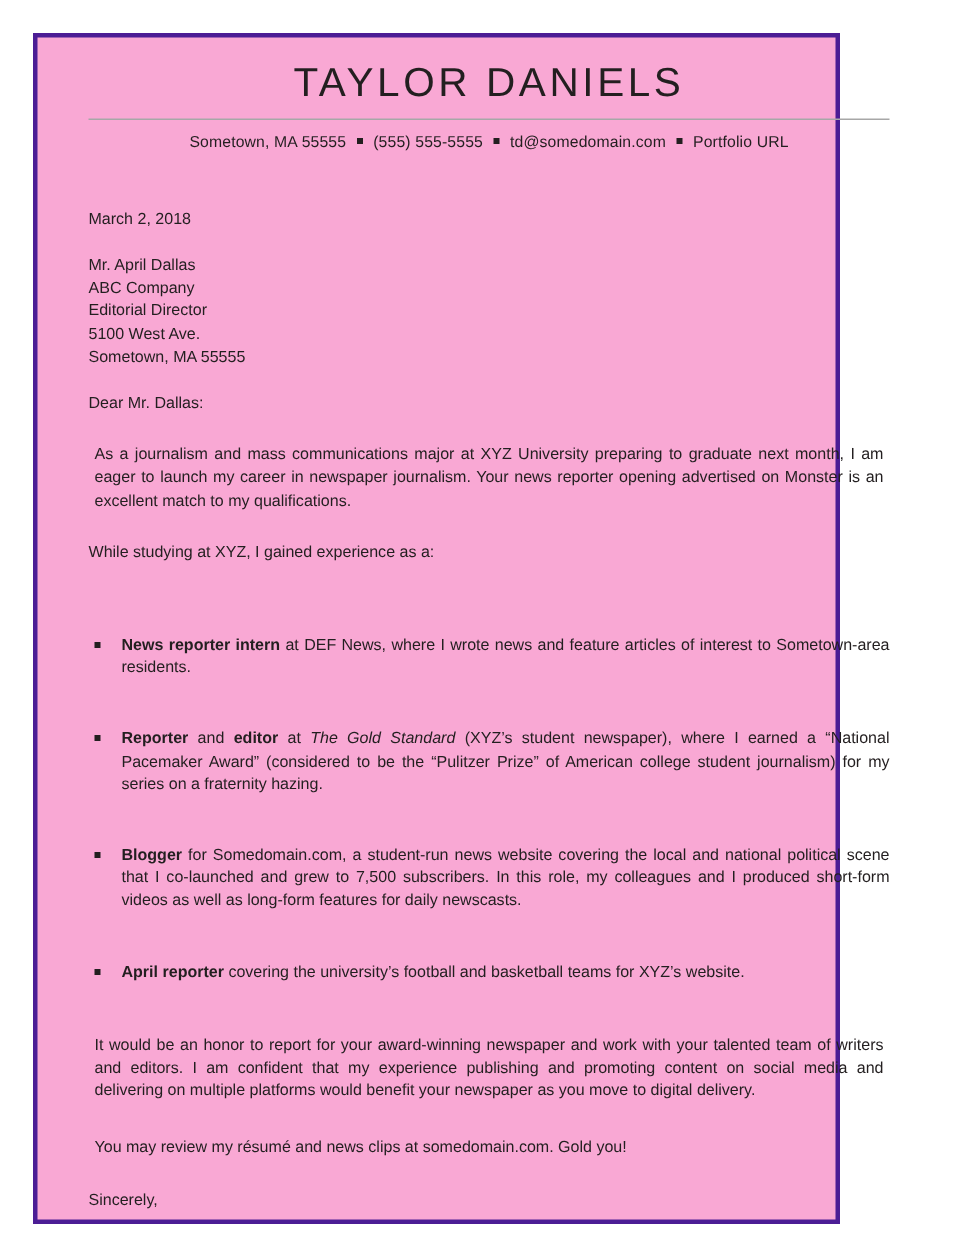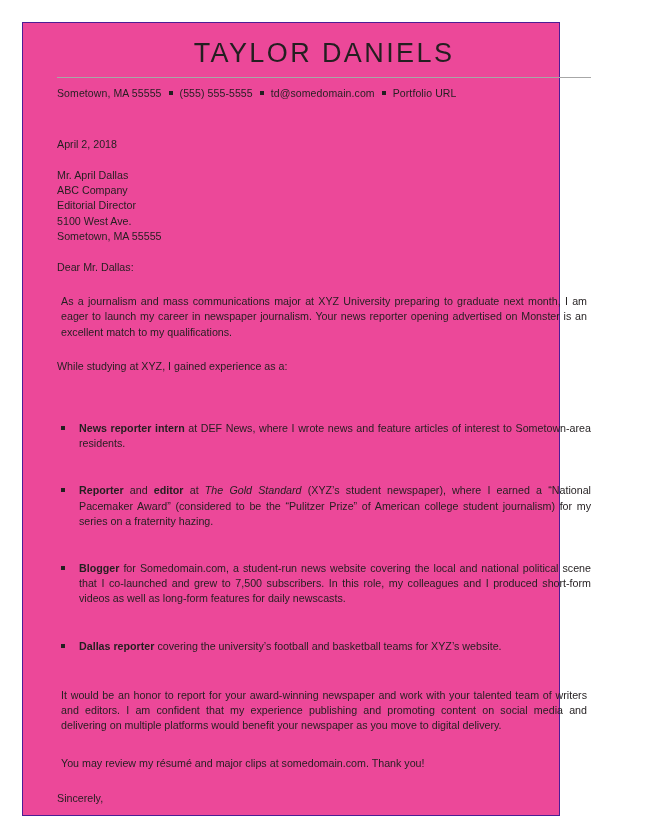--- a/index.html
+++ b/index.html
@@ -13,22 +13,22 @@
     font-family: "Liberation Sans", sans-serif;
     color: #231f20;
     overflow: hidden;
   }
   .page {
     position: absolute;
     left: 22px;
     top: 22px;
     width: 538px;
     height: 794px;
-    border: 1px solid #4c1d95;
-    background: #ec4899;
+    border: 3px solid #4c1d95;
+    background: #f9a8d4;
     box-sizing: border-box;
   }
   .inner {
     position: absolute;
     left: 34px;
     top: 0;
     width: 534px;
   }
   
   .letterhead {
@@ -43,20 +43,21 @@
     margin: 0;
     line-height: 1.25;
     white-space: nowrap;
   }
   .rule {
     height: 0;
     border-top: 1px solid #a7a7a7;
     margin: 6px 0 0 0;
   }
   .contact {
+    text-align: center;
     font-size: 10.5px;
     color: #231f20;
     margin-top: 9px;
     letter-spacing: .1px;
   }
   .contact .sep {
     display: inline-block;
     width: 4px;
     height: 4px;
     background: #231f20;
@@ -115,21 +116,21 @@
     <div class="letterhead">
       <h1 class="name">TAYLOR DANIELS</h1>
       <div class="rule"></div>
       <div class="contact">
         <span>Sometown, MA 55555</span><span class="sep"></span><span>(555) 555-5555</span><span class="sep"></span><span>td@somedomain.com</span><span class="sep"></span><span>Portfolio URL</span>
       </div>
     </div>
 
     <div class="body">
 
-      <div class="block date">April 2, 2018</div>
+      <div class="block date">March 2, 2018</div>
 
       <div class="gap-lg"></div>
 
       <div class="block">
         <div class="addr-line">Mr. April Dallas</div>
         <div class="addr-line">ABC Company</div>
         <div class="addr-line">Editorial Director</div>
         <div class="addr-line">5100 West Ave.</div>
         <div class="addr-line">Sometown, MA 55555</div>
       </div>
@@ -152,34 +153,34 @@
         <li>
           <span class="sq"></span><b>News reporter intern</b><span> at DEF News, where I wrote news and feature articles of interest to Sometown-area residents.</span>
         </li>
         <li>
           <span class="sq"></span><b>Reporter</b><span> and </span><b>editor</b><span> at </span><i>The Gold Standard</i><span> (XYZ’s student newspaper), where I earned a “National Pacemaker Award” (considered to be the “Pulitzer Prize” of American college student journalism) for my series on a fraternity hazing.</span>
         </li>
         <li>
           <span class="sq"></span><b>Blogger</b><span> for Somedomain.com, a student-run news website covering the local and national political scene that I co-launched and grew to 7,500 subscribers. In this role, my colleagues and I produced short-form videos as well as long-form features for daily newscasts.</span>
         </li>
         <li>
-          <span class="sq"></span><b>Dallas reporter</b><span> covering the university’s football and basketball teams for XYZ’s website.</span>
+          <span class="sq"></span><b>April reporter</b><span> covering the university’s football and basketball teams for XYZ’s website.</span>
         </li>
       </ul>
 
       <div class="gap-md"></div>
 
 
       <div class="gap-md"></div>
 
       <p class="para">It would be an honor to report for your award-winning newspaper and work with your talented team of writers and editors. I am confident that my experience publishing and promoting content on social media and delivering on multiple platforms would benefit your newspaper as you move to digital delivery.</p>
 
       <div class="gap-md"></div>
 
-      <p class="para">You may review my résumé and major clips at somedomain.com.  Thank you!</p>
+      <p class="para">You may review my résumé and news clips at somedomain.com.  Gold you!</p>
 
       <div class="gap-md"></div>
 
       <div class="block">Sincerely,</div>
 
       <div style="height:44px"></div>
 
       <div class="block sig-name">Taylor Daniels</div>
 
       <div class="gap-md"></div>

